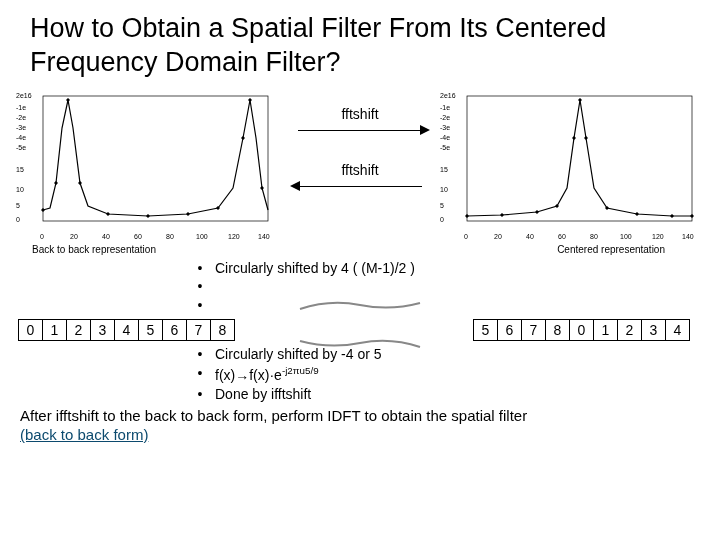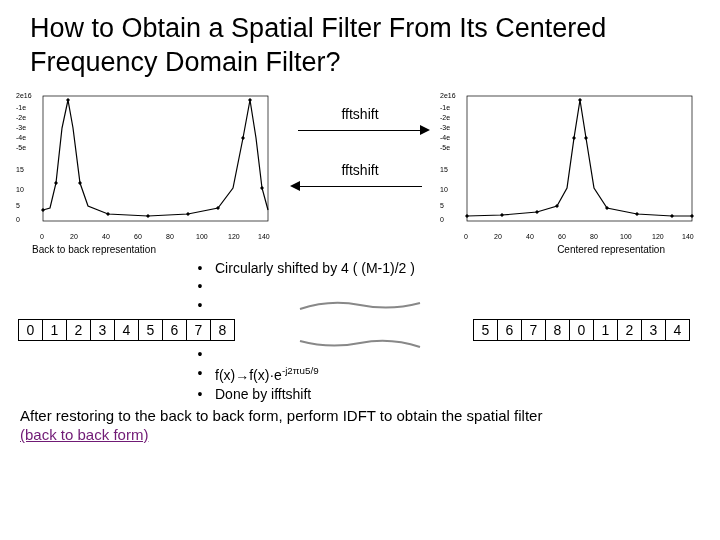--- a/index.html
+++ b/index.html
@@ -21,21 +21,21 @@
   .bullets { margin-left: 185px; font-size: 14px; line-height: 1.35; }
   .bullets .row { display: flex; }
   .bullets .dot { width: 30px; text-align: center; }
   .boxes-row { display: flex; justify-content: space-between; align-items: center; padding: 4px 30px 4px 18px; position: relative; }
   .boxes { display: flex; }
   .boxes .cell { width: 25px; height: 22px; border: 1px solid #000; display: flex; align-items: center; justify-content: center; font-size: 14px; margin-left: -1px; }
   .boxes .cell:first-child { margin-left: 0; }
   .swish { width: 130px; height: 18px; }
   .swish svg { width: 100%; height: 100%; }
   .footer-text { font-size: 15px; padding: 2px 20px 0 20px; line-height: 1.3; }
-  .red-under { color: #701a75; text-decoration: underline; margin-top: 36px; }
+  .red-under { color: #0c4a6e; text-decoration: underline; margin-top: 36px; }
   sup, .sup { font-size: 0.7em; vertical-align: super; }
   .arrow-ch { font-family: Arial; }
 </style>
 </head>
 <body>
 
 <h1 class="title">How to Obtain a Spatial Filter From Its Centered Frequency Domain Filter?</h1>
 
 <div class="plots-row">
   <div class="plot">
@@ -181,27 +181,28 @@
     <div class="cell">1</div>
     <div class="cell">2</div>
     <div class="cell">3</div>
     <div class="cell">4</div>
   </div>
 </div>
 
 <div class="bullets">
   <div class="row">
       <span class="dot">•</span>
+      <span>Circularly shifted by -4 or 5</span>
     </div>
   <div class="row">
       <span class="dot">•</span>
       <span><span>f(x)</span><span class="arrow-ch">→</span><span>f(x)·e</span><sup>-j2πu5/9</sup></span>
     </div>
   <div class="row">
       <span class="dot">•</span>
       <span>Done by ifftshift</span>
     </div>
 </div>
 
 <div class="footer-text">
-  <span>After restoring to the back to back form, perform IDFT to obtain the spatial filter </span><br>
+  <span>After ifftshift to the back to back form, perform IDFT to obtain the spatial filter </span><br>
   <span class="red-under">(back to back form)</span>
 </div>
 
 </body></html>

